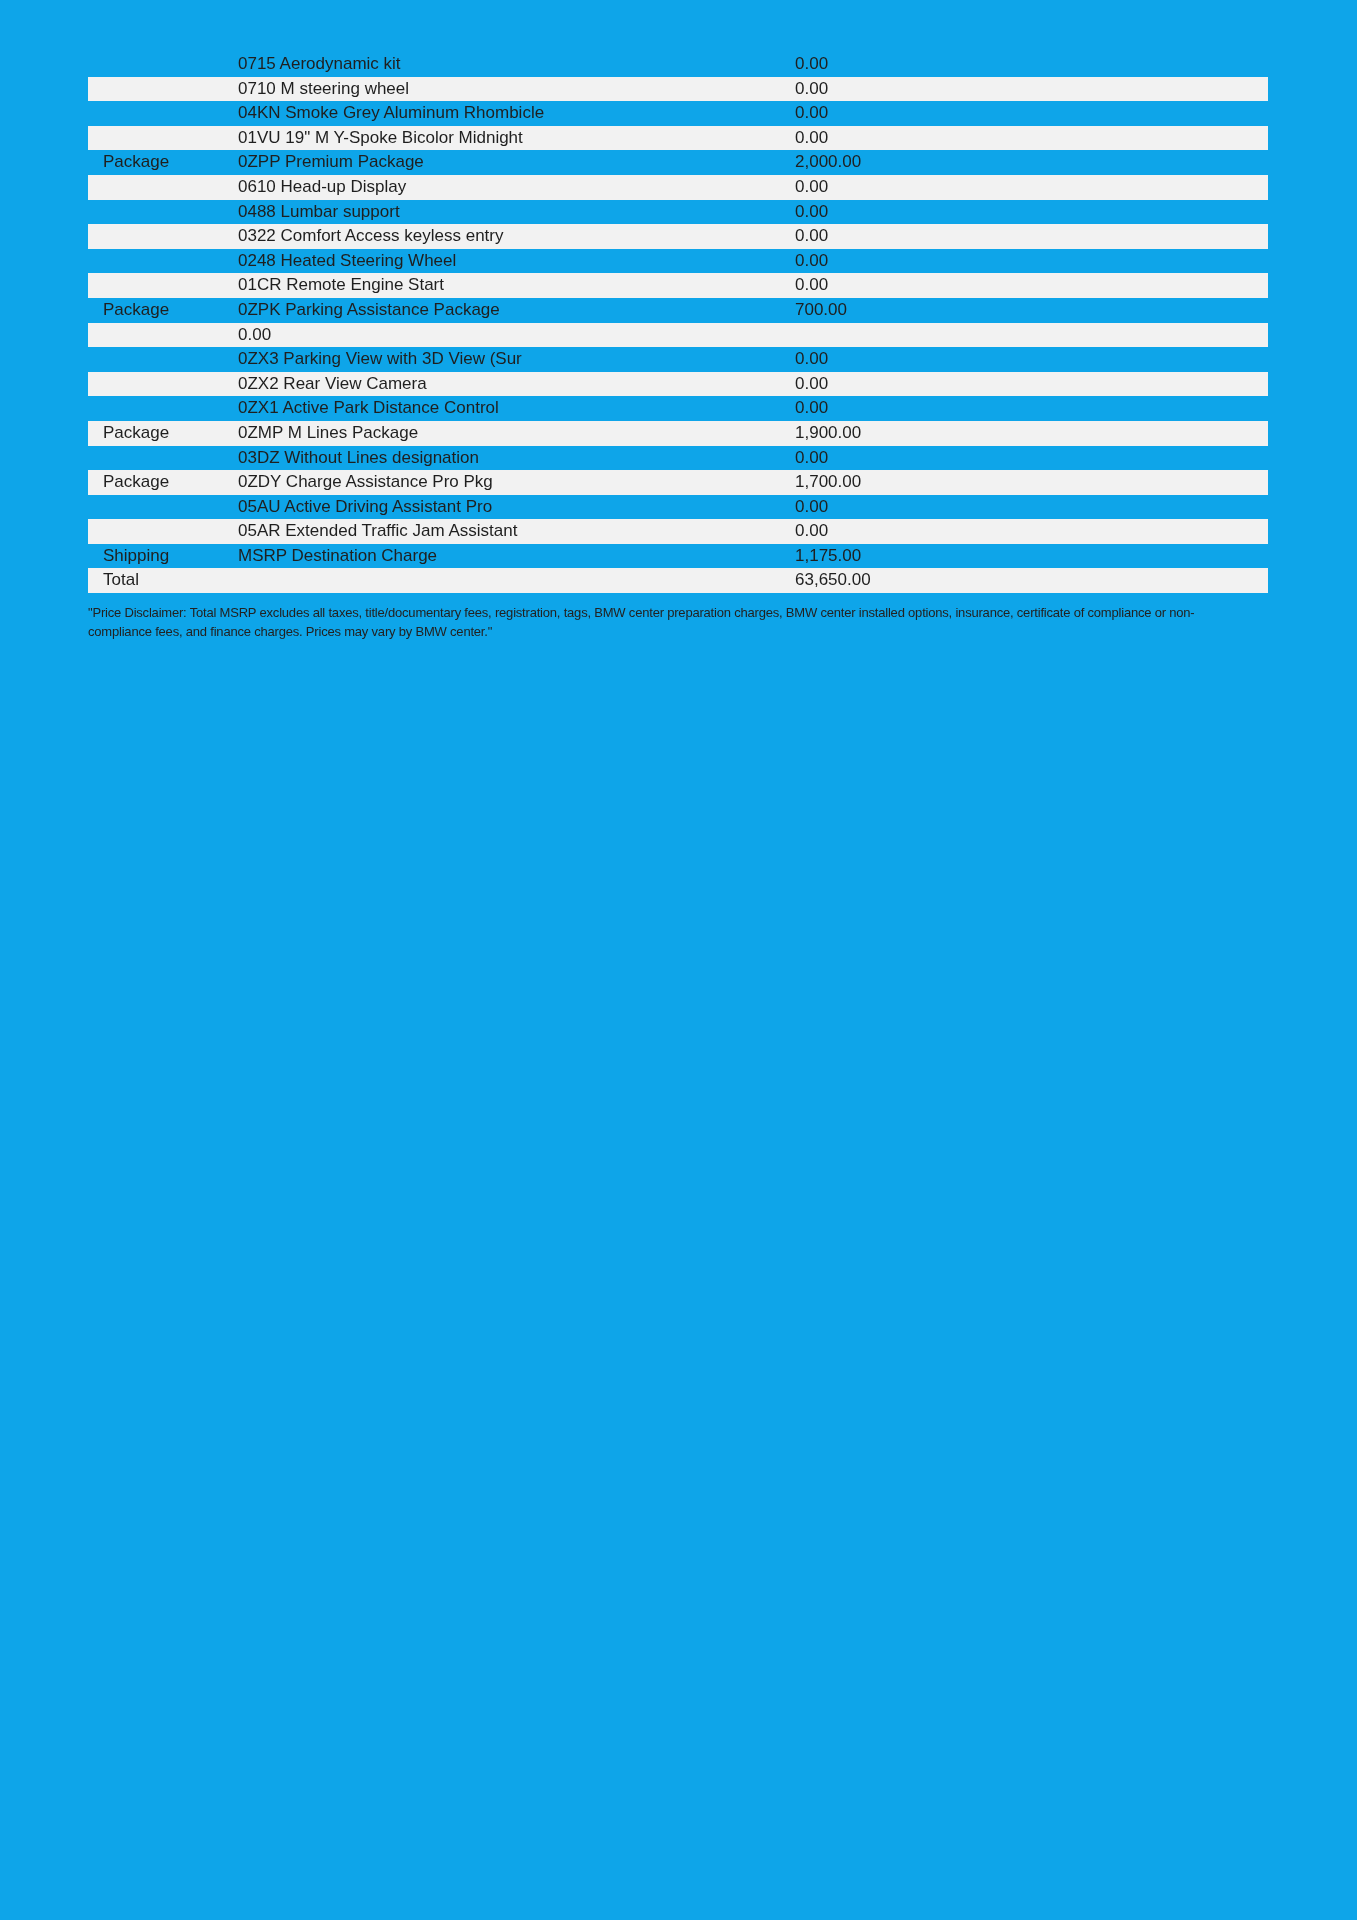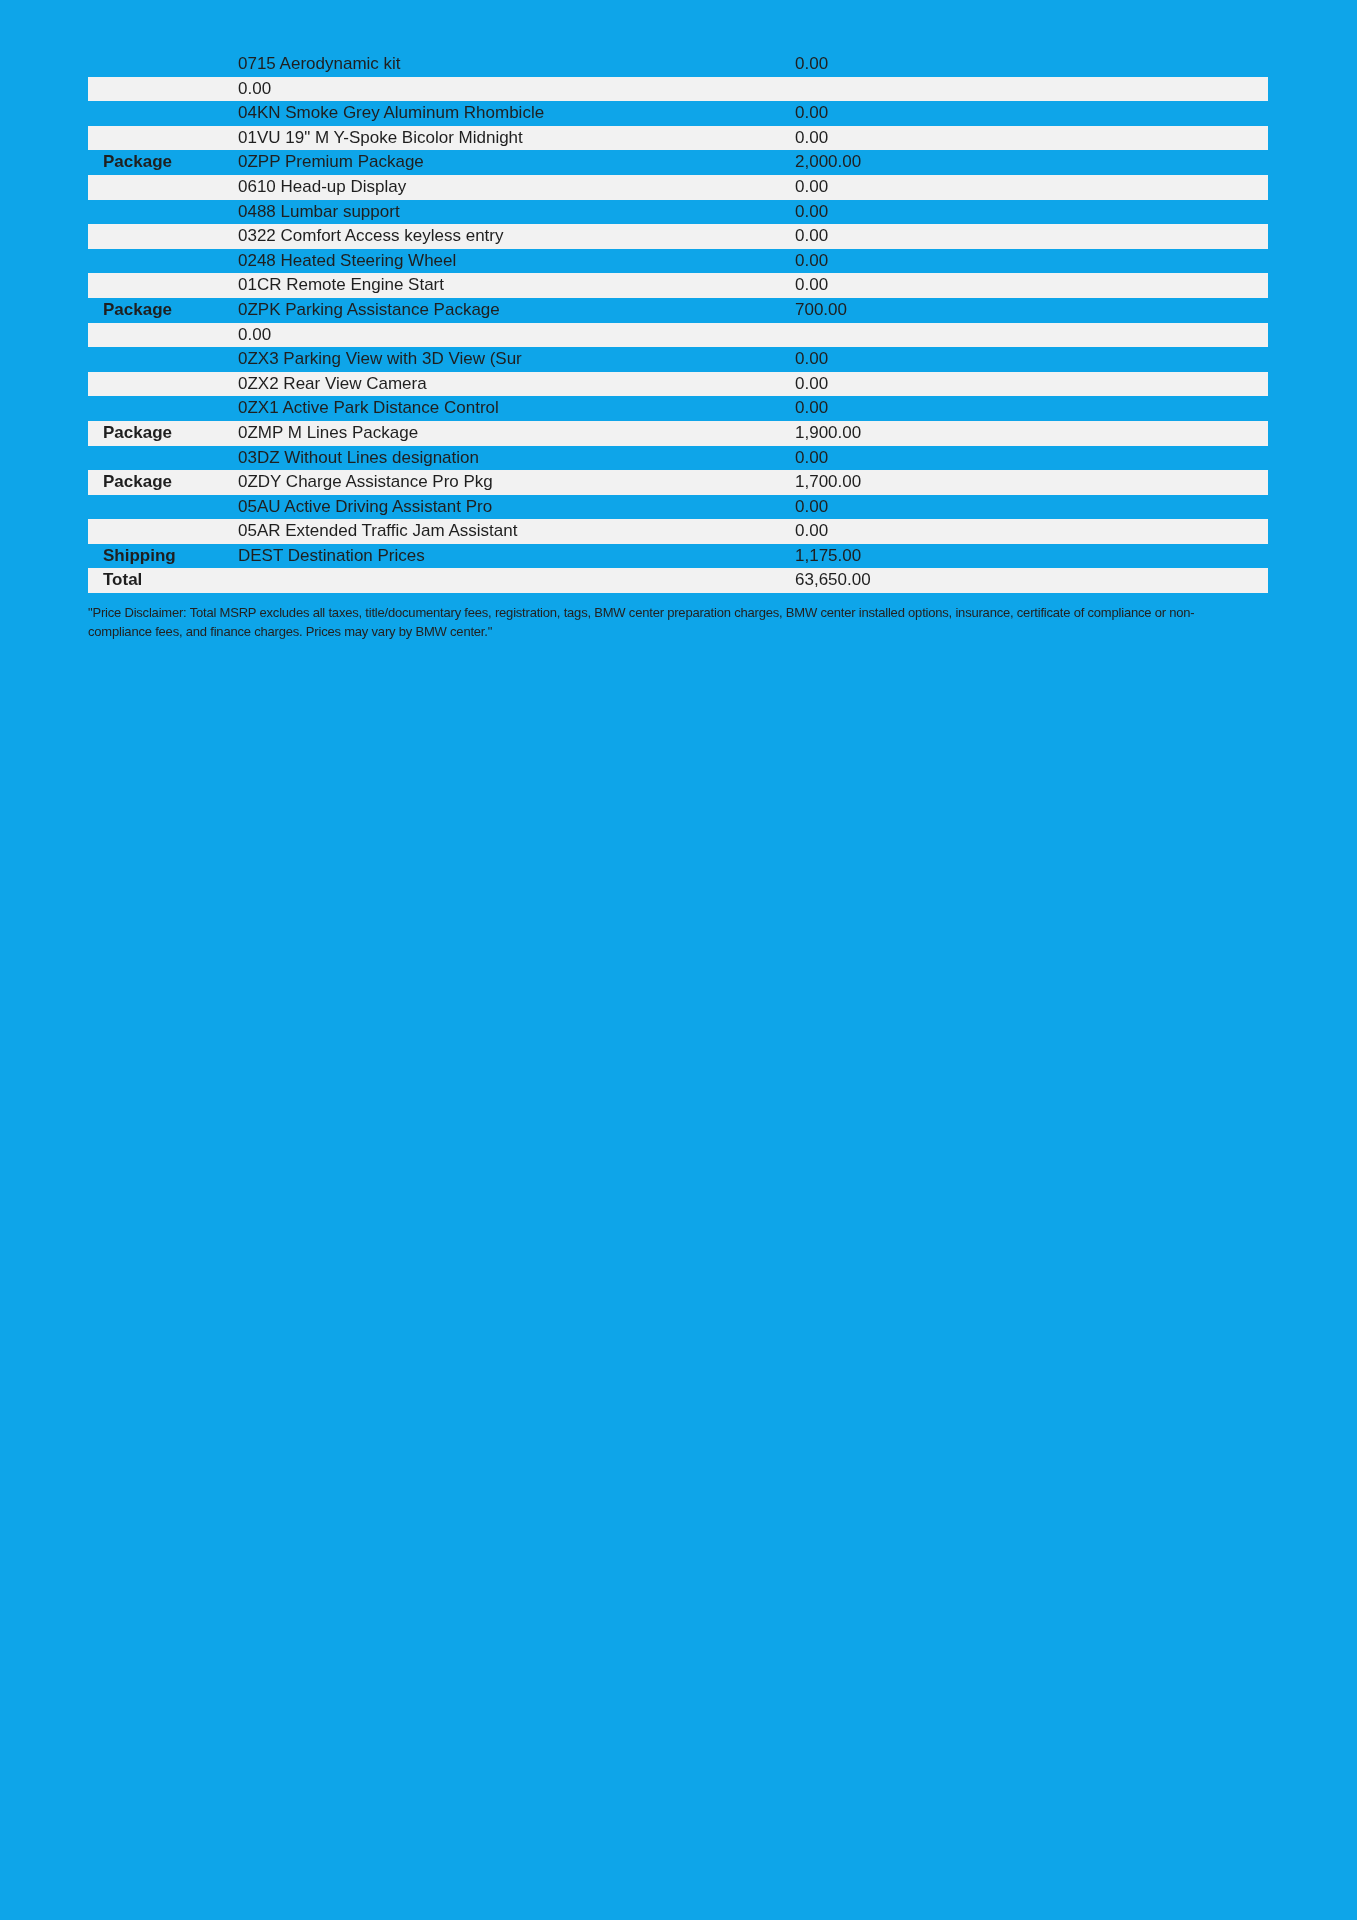--- a/index.html
+++ b/index.html
@@ -27,21 +27,20 @@
     font-size: 17px;
     line-height: 24.6px;
     white-space: nowrap;
   }
   .row:nth-child(even) {
     background: #f2f2f2;
   }
   .cell-category {
     padding-left: 15px;
     overflow: hidden;
-    font-weight: bold;
   }
   .cell-item {
     overflow: hidden;
   }
   .cell-price {
     text-align: left;
     overflow: hidden;
   }
   .cell-spacer { }
   .disclaimer {
@@ -64,20 +63,21 @@
 
       <div class="row">
         <div class="cell-category"></div>
         <div class="cell-item">0715 Aerodynamic kit</div>
         <div class="cell-price">0.00</div>
         <div class="cell-spacer"></div>
       </div>
 
       <div class="row">
         <div class="cell-category"></div>
+        <div class="cell-item">0710 M steering wheel</div>
         <div class="cell-price">0.00</div>
         <div class="cell-spacer"></div>
       </div>
 
       <div class="row">
         <div class="cell-category"></div>
         <div class="cell-item">04KN Smoke Grey Aluminum Rhombicle</div>
         <div class="cell-price">0.00</div>
         <div class="cell-spacer"></div>
       </div>
@@ -195,21 +195,21 @@
 
       <div class="row">
         <div class="cell-category"></div>
         <div class="cell-item">05AR Extended Traffic Jam Assistant</div>
         <div class="cell-price">0.00</div>
         <div class="cell-spacer"></div>
       </div>
 
       <div class="row">
         <div class="cell-category">Shipping</div>
-        <div class="cell-item">DEST Destination Prices</div>
+        <div class="cell-item">MSRP Destination Charge</div>
         <div class="cell-price">1,175.00</div>
         <div class="cell-spacer"></div>
       </div>
 
       <div class="row">
         <div class="cell-category">Total</div>
         <div class="cell-item"></div>
         <div class="cell-price">63,650.00</div>
         <div class="cell-spacer"></div>
       </div>

